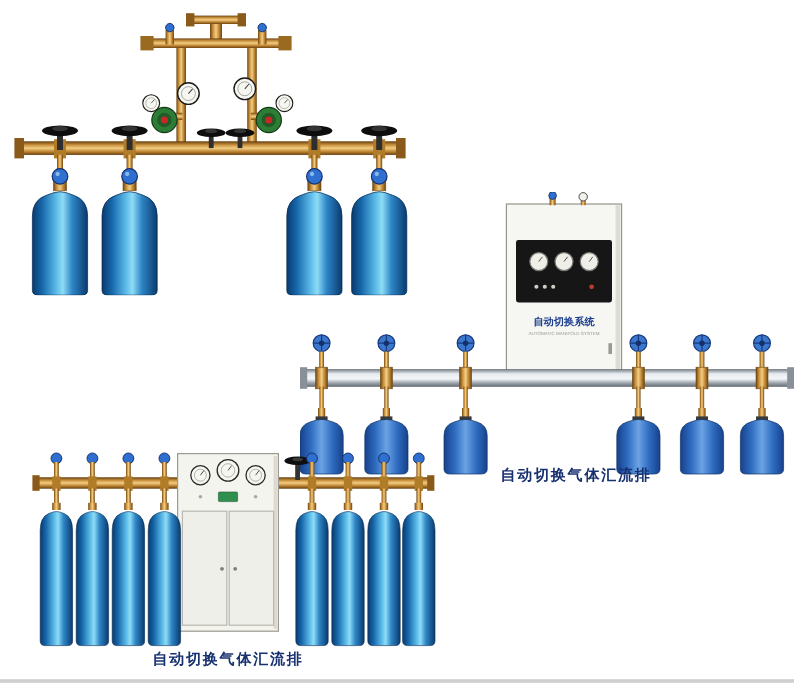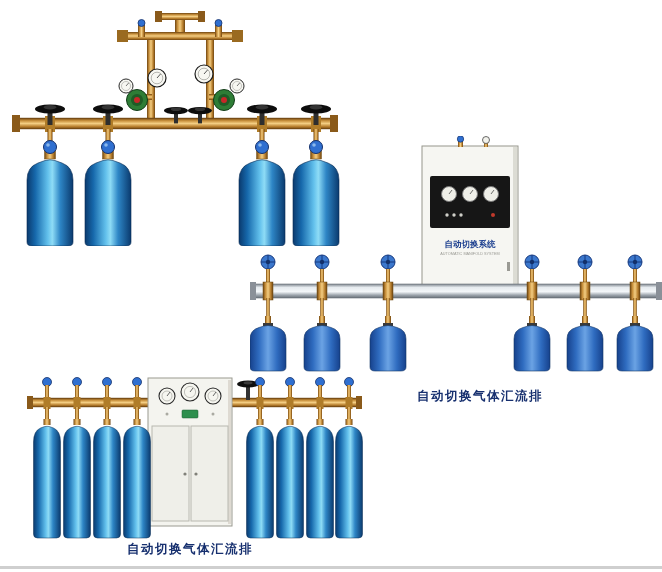--- a/index.html
+++ b/index.html
@@ -125,21 +125,21 @@
 
       <g>
         <use href="#g1-cylinder-shape" x="40" y="152"></use>
         <use href="#g1-cylinder-shape" x="98" y="152"></use>
         <use href="#g1-cylinder-shape" x="252" y="152"></use>
         <use href="#g1-cylinder-shape" x="306" y="152"></use>
       </g>
     </svg>
   </div>
 
-  <div class="scene" style="left:250px;top:136px;">
+  <div class="scene" style="left:250px;top:160px;">
     <svg width="412" height="236" viewBox="0 0 412 236">
       <defs>
         <linearGradient id="g2-brassH" x1="0" y1="0" x2="1" y2="0">
           <stop offset="0" stop-color="#6e4410"></stop>
             <stop offset="0.25" stop-color="#c9913d"></stop>
           <stop offset="0.5" stop-color="#f3cd82"></stop>
             <stop offset="0.78" stop-color="#b87f2e"></stop>
           <stop offset="1" stop-color="#6e4410"></stop>
         </linearGradient>
         <linearGradient id="g2-rail" x1="0" y1="0" x2="0" y2="1">

